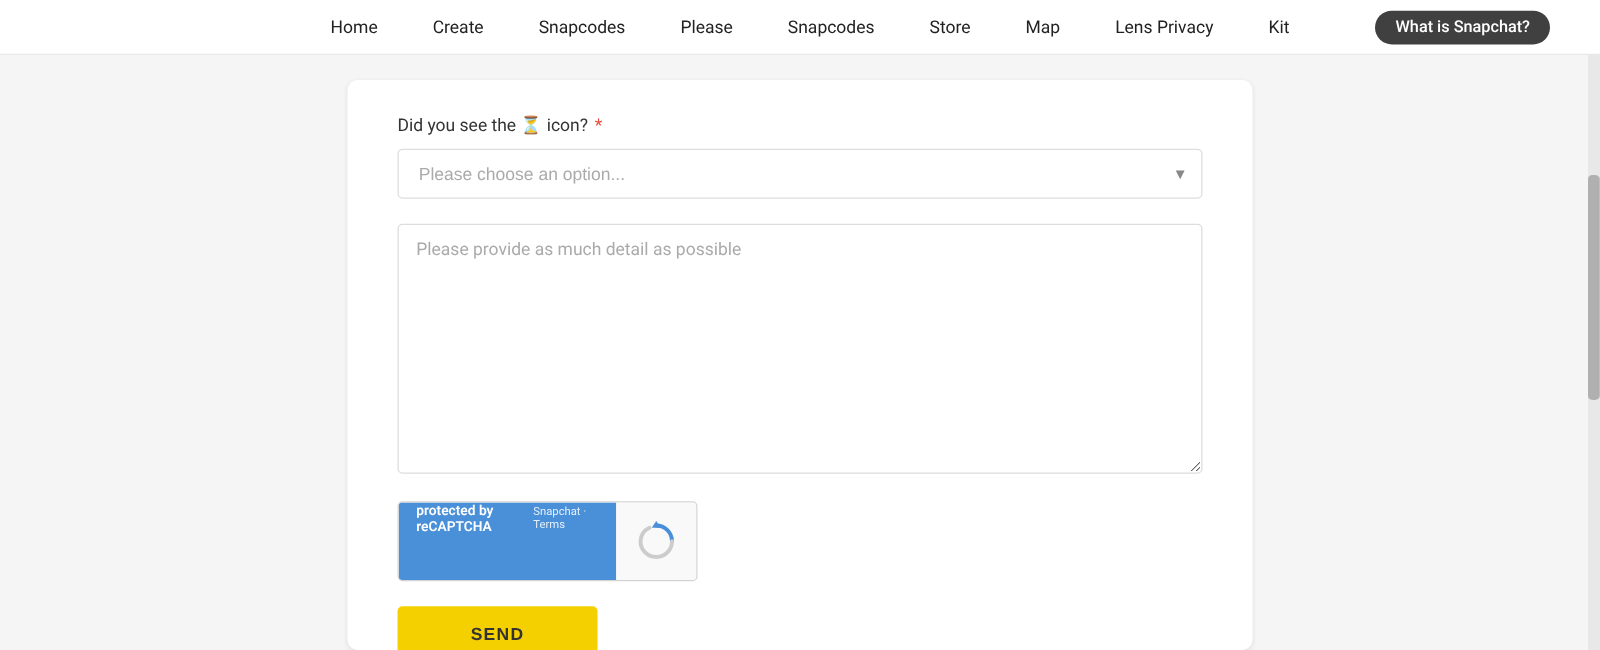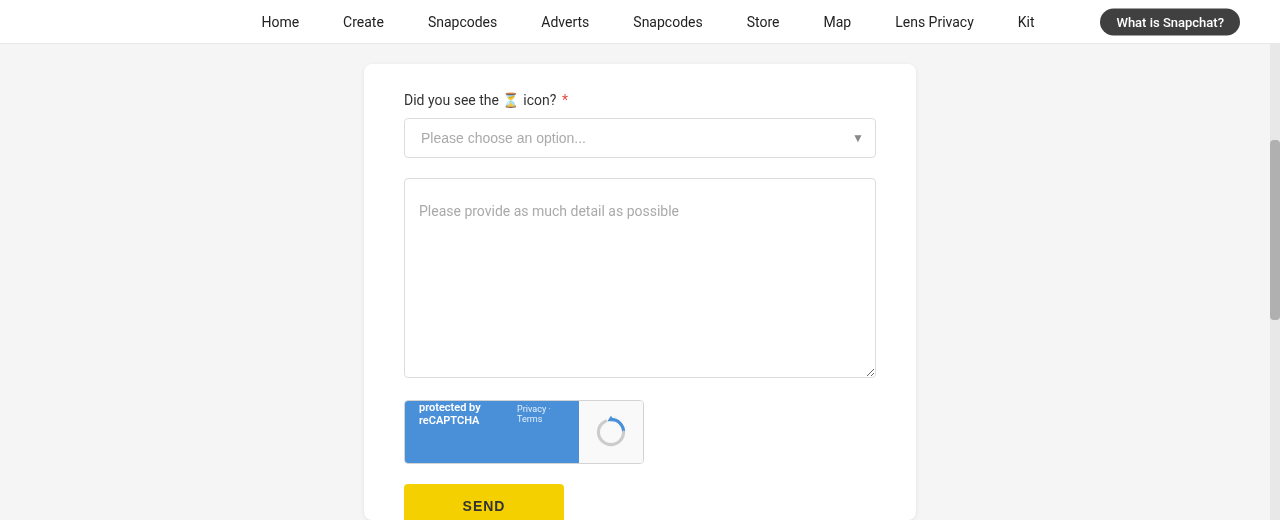--- a/index.html
+++ b/index.html
@@ -55,21 +55,21 @@
       justify-content: center;
       padding-top: 20px;
       background: #f5f5f5;
       height: calc(520px - 44px);
       overflow-y: auto;
     }
 
     .form-card {
       background: #fff;
       border-radius: 8px;
-      width: 552px;
+      width: 724px;
       padding: 28px 40px 36px;
       box-shadow: 0 1px 4px rgba(0,0,0,0.08);
     }
 
     
     .question-label {
       font-size: 14px;
       color: #333;
       margin-bottom: 10px;
     }
@@ -104,21 +104,21 @@
       color: #888;
       font-size: 12px;
     }
 
     
     .textarea-field {
       width: 100%;
       height: 200px;
       border: 1px solid #ddd;
       border-radius: 4px;
-      padding: 24px 14px;
+      padding: 12px 14px;
       font-size: 14px;
       color: #333;
       resize: vertical;
       outline: none;
       font-family: inherit;
     }
     .textarea-field::placeholder {
       color: #aaa;
     }
 
@@ -205,21 +205,21 @@
     }
   </style>
 </head>
 <body>
 
 <nav class="navbar">
   <div class="nav-links">
     <a class="nav-link">Home</a>
     <a class="nav-link">Create</a>
     <a class="nav-link">Snapcodes</a>
-    <a class="nav-link">Adverts</a>
+    <a class="nav-link">Please</a>
     <a class="nav-link">Snapcodes</a>
     <a class="nav-link">Store</a>
     <a class="nav-link">Map</a>
     <a class="nav-link">Lens Privacy</a>
     <a class="nav-link">Kit</a>
   </div>
   <div class="nav-cta">What is Snapchat?</div>
 </nav>
 
 <div class="main-content">
@@ -242,21 +242,21 @@
     
     <textarea class="textarea-field" placeholder="Please provide as much detail as possible" style=""></textarea>
 
     
     <div class="recaptcha-widget">
       <div class="recaptcha-left">
         <div class="recaptcha-protected">
           <span>protected by</span> <span>reCAPTCHA</span>
         </div>
         <div class="recaptcha-links">
-          <a>Privacy</a>
+          <a>Snapchat</a>
           <span> · </span>
           <a>Terms</a>
         </div>
       </div>
       <div class="recaptcha-right">
 
         <svg class="recaptcha-spinner" viewBox="0 0 40 40" fill="none" xmlns="http://www.w3.org/2000/svg">
           <path d="M20 6 A14 14 0 0 1 34 20" stroke="#4A90D9" stroke-width="3.5" stroke-linecap="round" fill="none"></path>
           <path d="M34 20 A14 14 0 0 1 20 34 A14 14 0 0 1 6 20 A14 14 0 0 1 14 8" stroke="#ccc" stroke-width="3.5" stroke-linecap="round" fill="none"></path>
           <polygon points="20,2 16,8 24,8" fill="#4A90D9"></polygon>

